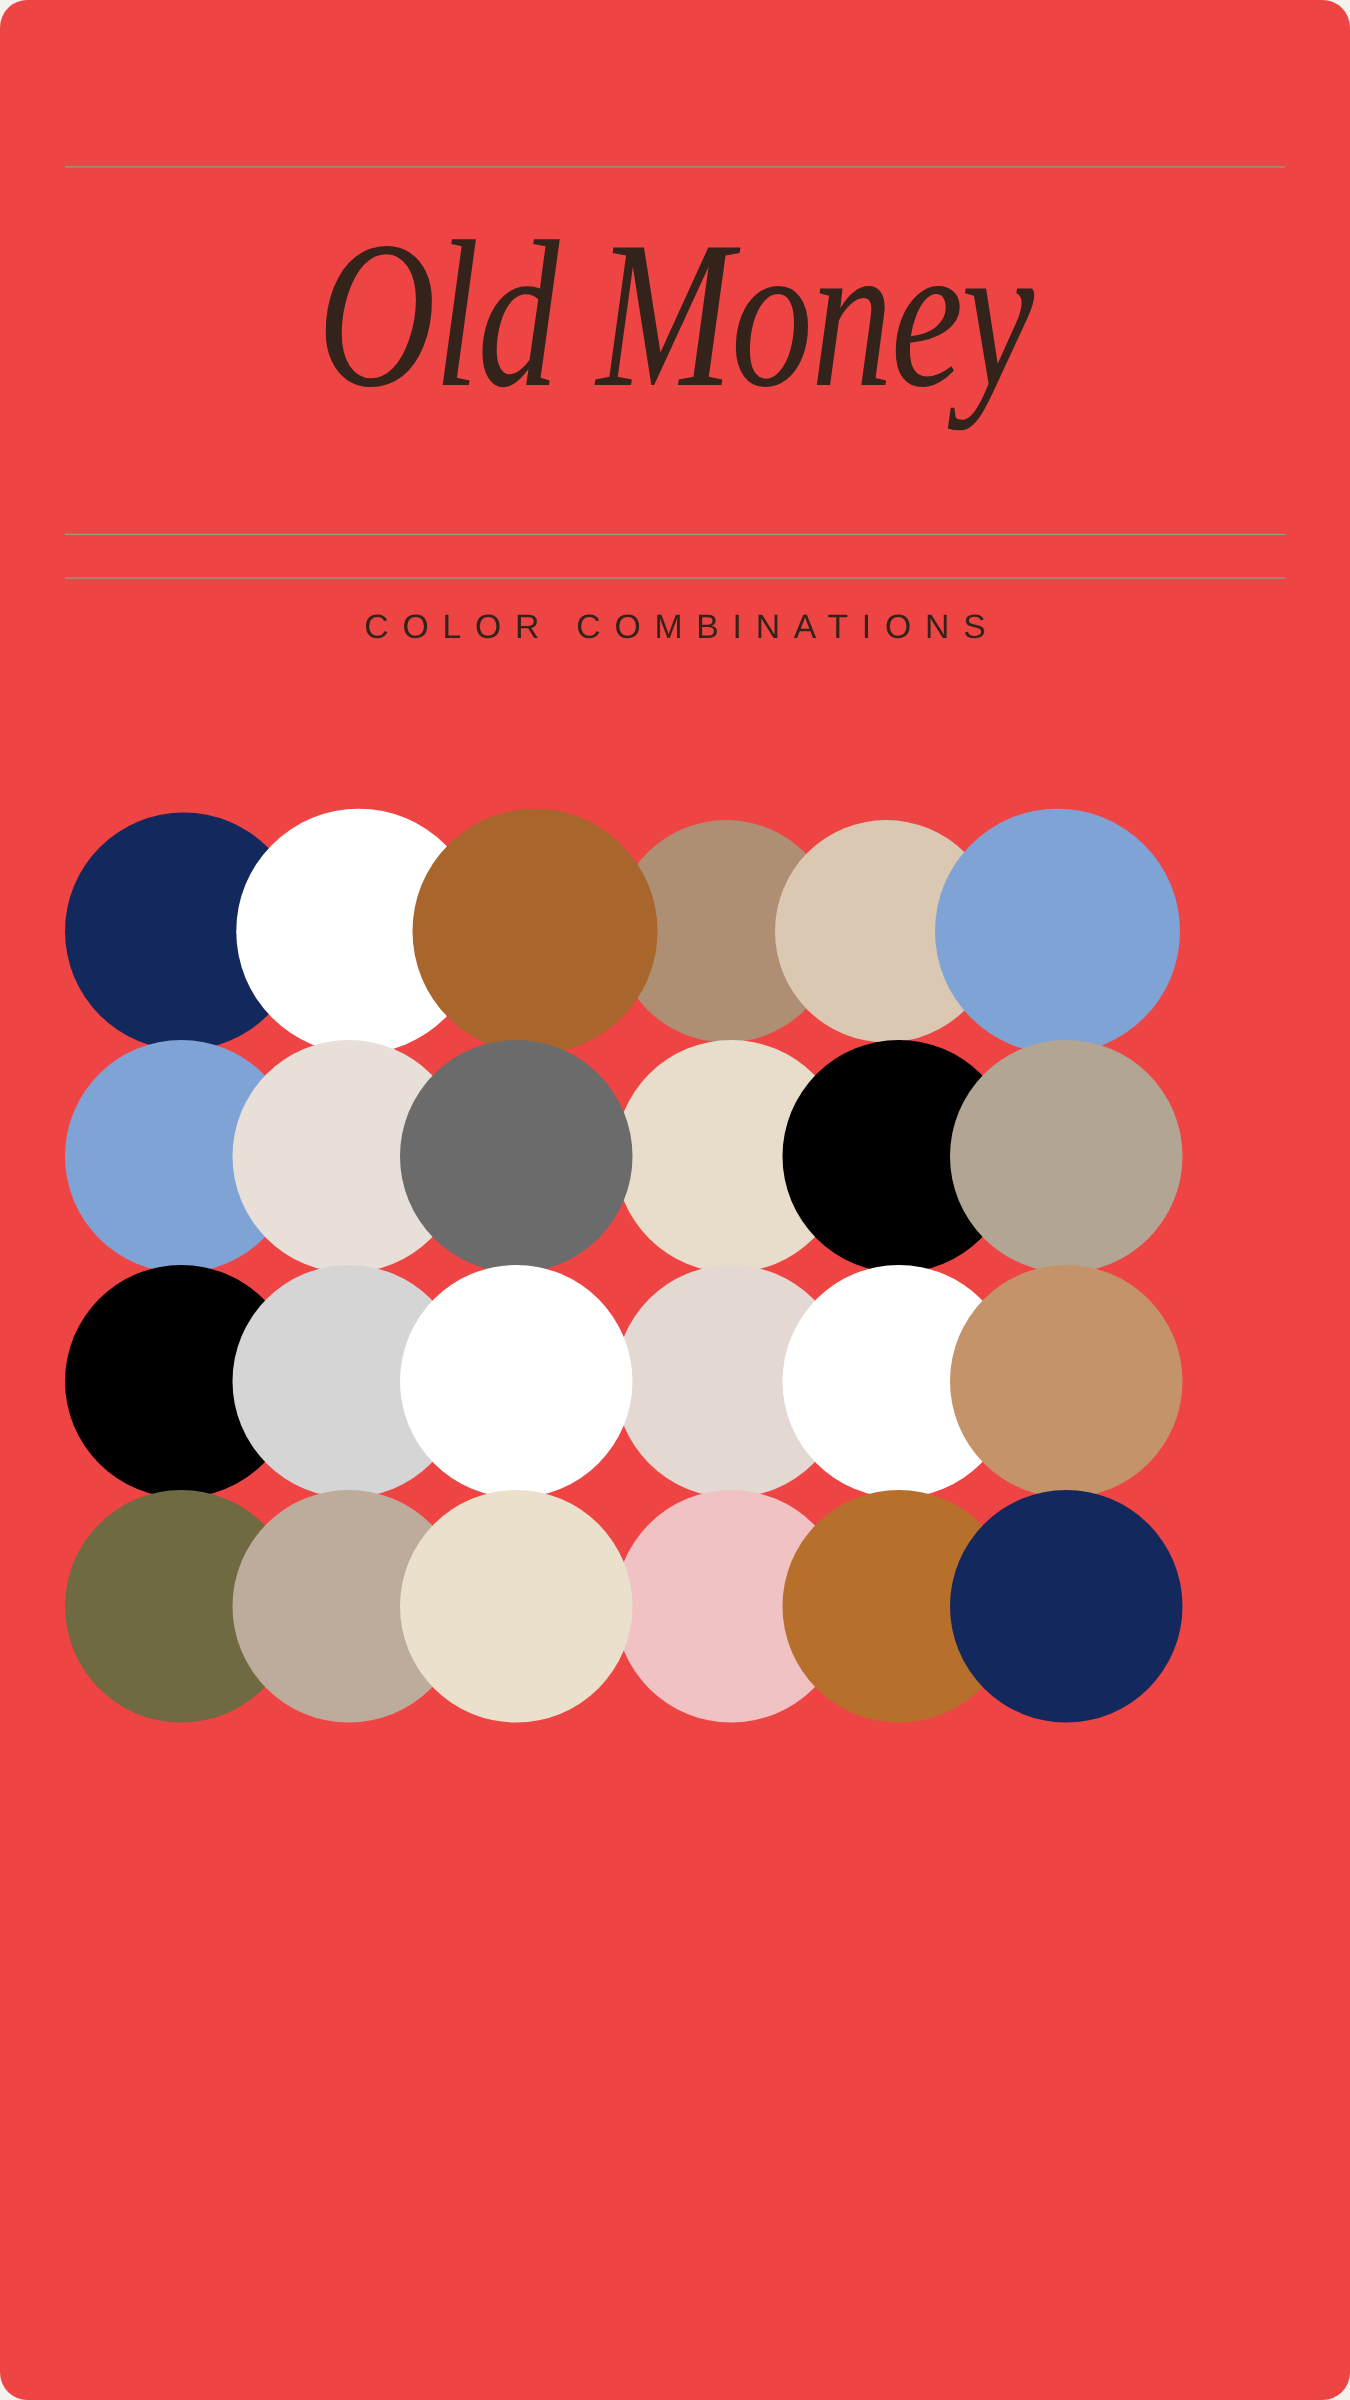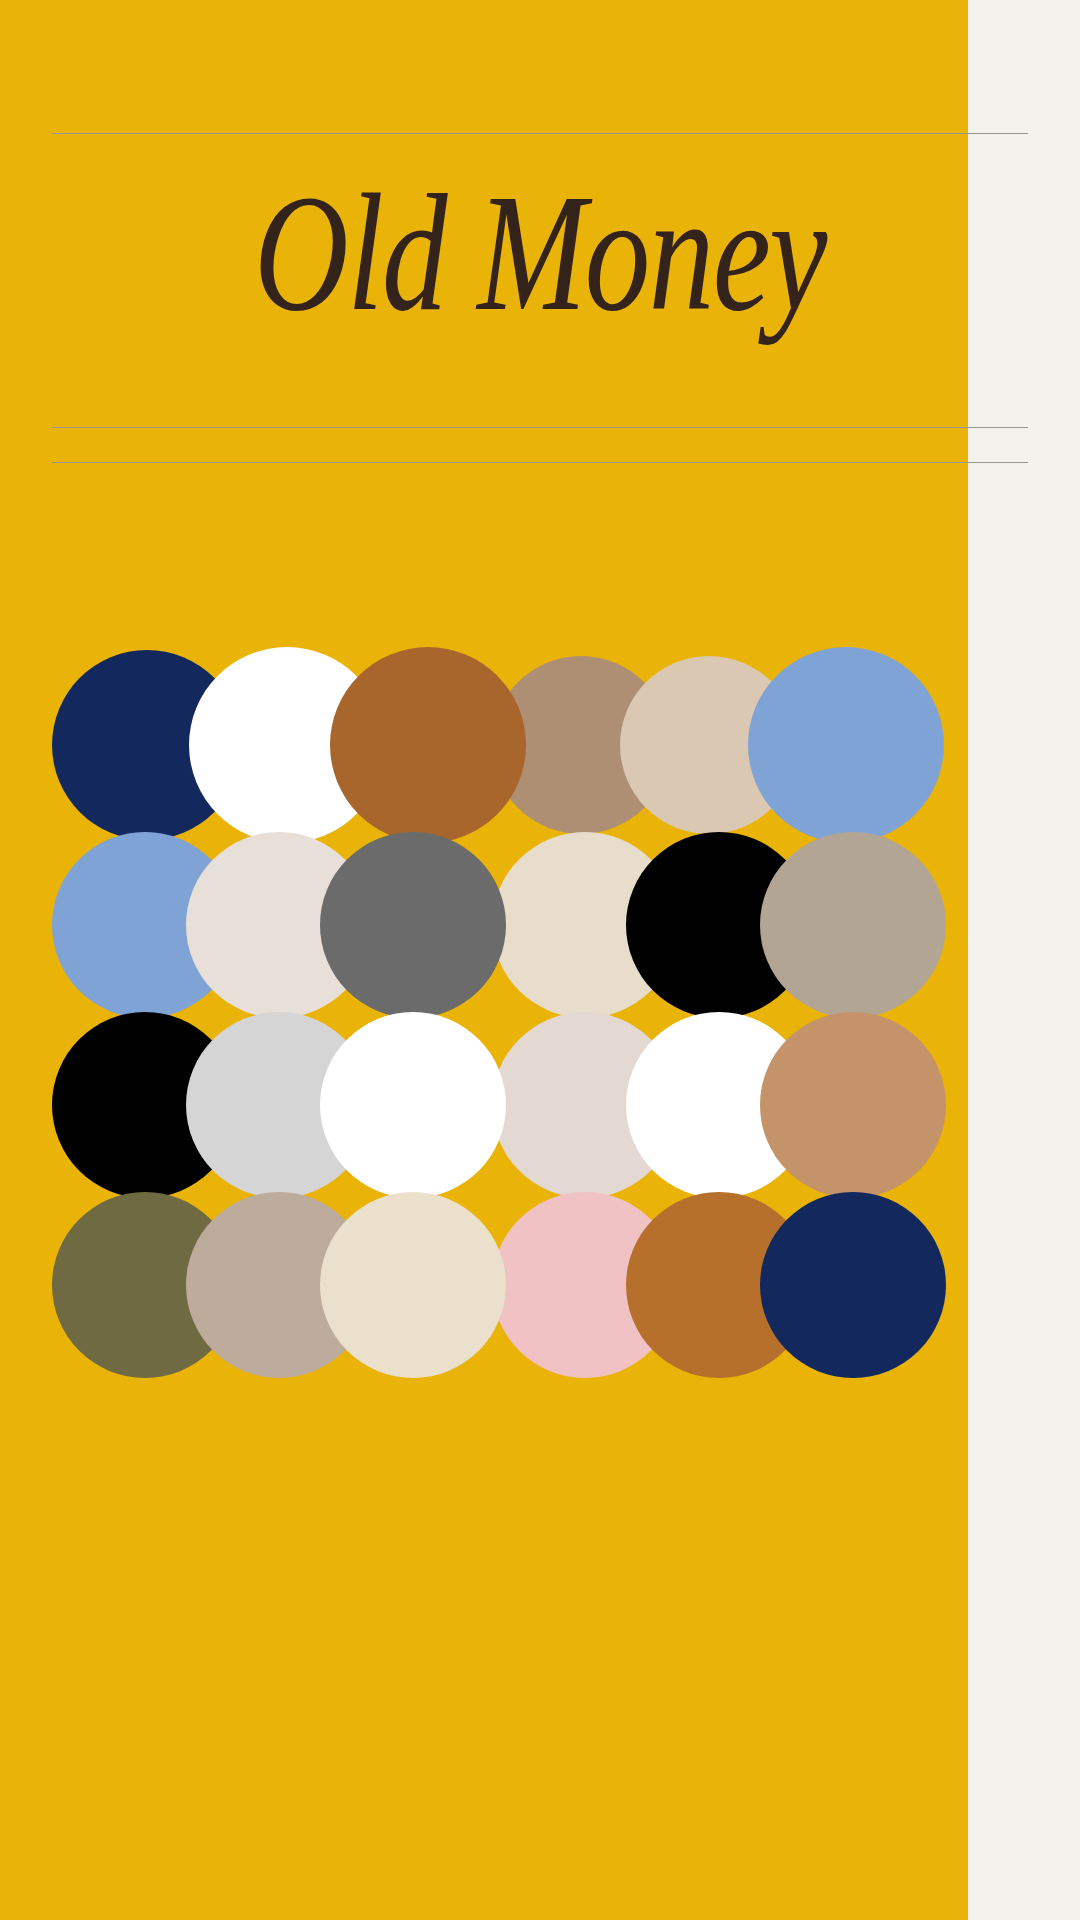--- a/index.html
+++ b/index.html
@@ -7,24 +7,25 @@
   body {
     width: 1080px;
     height: 1920px;
     background: #f4f2ec;
     font-family: "Liberation Sans", sans-serif;
     overflow: hidden;
     position: relative;
   }
 
   .page {
-    width: 968px;
+    width: 1080px;
     height: 1920px;
     position: relative;
-    background: #eab308;
+    background: #ef4444;
+    border-radius: 22px;
   }
 
   
   .rule {
     position: absolute;
     left: 52px;
     width: 976px;
     height: 1px;
     background: #9b9890;
   }
@@ -102,20 +103,21 @@
 <body>
 
 <div class="page">
 
   <div class="rule rule-top"></div>
 
   <div class="title">Old Money</div>
 
   <div class="rule rule-mid"></div>
 
+  <div class="subtitle">COLOR COMBINATIONS</div>
 
   <div class="rule rule-bottom"></div>
 
   <div class="grid">
       <div class="combo" style="top: 25px; left: 52px; width: 420px;">
         <div class="dot" style="width: 190px; height: 190px; background: rgb(19, 41, 94); left: 0px; z-index: 1;"></div>
         <div class="dot" style="width: 196px; height: 196px; background: rgb(255, 255, 255); left: 137px; z-index: 2;"></div>
         <div class="dot" style="width: 196px; height: 196px; background: rgb(169, 102, 44); left: 278px; z-index: 3;"></div>
       </div>
       <div class="combo" style="top: 25px; left: 492px; width: 420px;">

